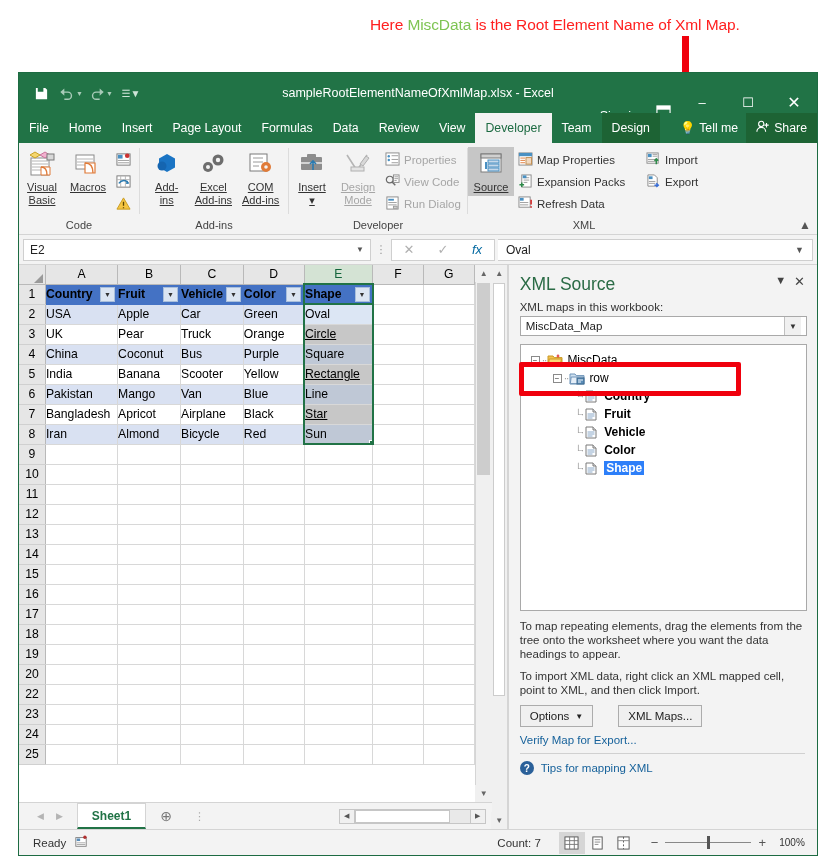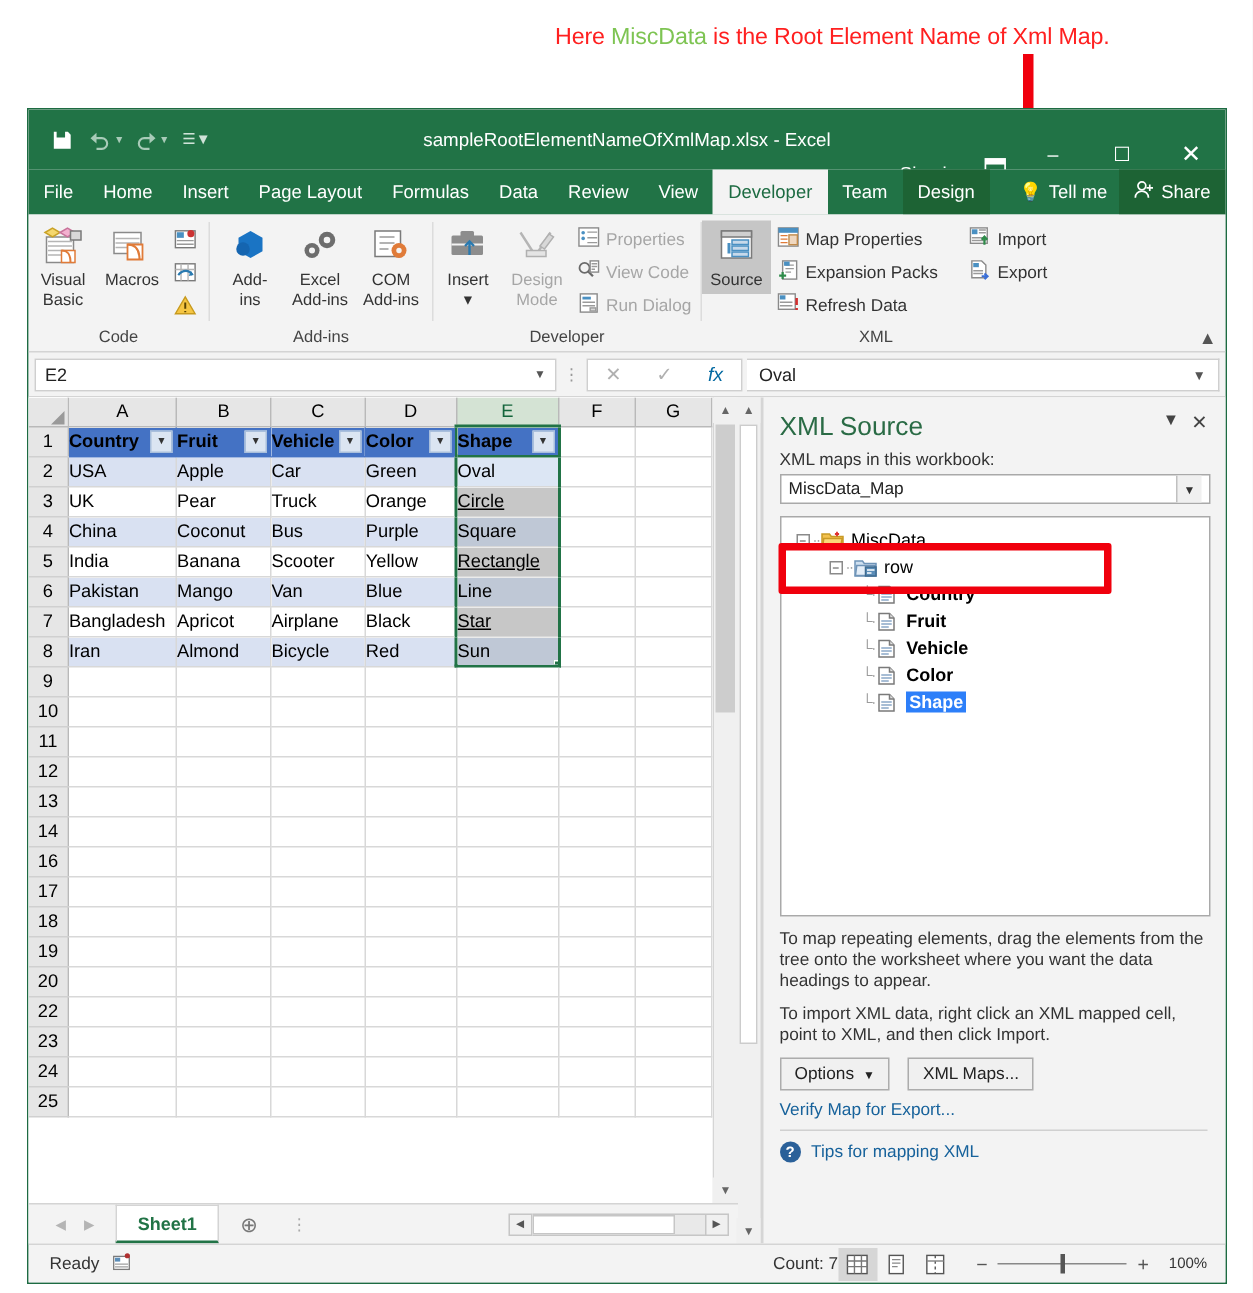--- a/index.html
+++ b/index.html
@@ -90,21 +90,21 @@
   }
   .rgroup { display:flex; flex-direction:column; position:relative; }
   .rgroup-body { flex:1; display:flex; align-items:flex-start; padding-top:4px; }
   .rgroup-label {
     text-align:center; font-size:11px; color:#444; height:17px; line-height:17px;
   }
   .rdiv { width:1px; background:#dcdcdc; margin:5px 0 20px 0; }
 
   .bigbtn {
     width:auto; min-width:46px; padding:2px 5px; display:flex; flex-direction:column;
-    align-items:center; font-size:11px; color:#333; line-height:12.5px; text-align:center;
+    align-items:center; font-size:11px; color:#333; line-height:12.5px; text-align:center;text-decoration:underline;
   }
   .bigbtn .ic { height:32px; display:flex; align-items:center; justify-content:center;}
   .bigbtn.disabled { color:#a6a6a6; }
   .bigbtn.pressed { background:#c6c6c6; }
 
   .smallcol { display:flex; flex-direction:column; gap:1px; padding-top:2px;}
   .smallbtn {
     display:flex; align-items:center; gap:4px; font-size:11.5px; color:#333;
     height:21px; padding:0 4px; white-space:nowrap;
   }
@@ -247,21 +247,21 @@
     font-size:8px; line-height:7px; text-align:center; color:#333; margin-right:2px;
     flex:0 0 auto;
   }
   .tdash { color:#9a9a9a; font-size:10px; letter-spacing:-1px; margin-right:1px;}
   .ficon { width:15px; height:12px; margin-right:5px; flex:0 0 auto; }
   .tlabel { font-weight:bold; }
   .tlabel.sel { background:#2d7ff9; color:#fff; padding:0 2px; }
   .tlabel.plain { font-weight:normal; }
 
   .pane-note { font-size:11.5px; color:#333; padding:8px 12px 0 11px; line-height:14px;}
-  .pane-buttons { display:flex; gap:12px; padding:8px 0 0 11px; }
+  .pane-buttons { display:flex; gap:25px; padding:8px 0 0 11px; }
   .pbtn {
     height:22px; background:#f0f0f0; border:1px solid #acacac; font-size:11.5px;
     color:#222; display:flex; align-items:center; padding:0 9px; gap:6px;
   }
   .pane-link { font-size:11.5px; color:#17629b; padding:7px 0 0 11px; }
   .pane-sep { height:1px; background:#d0d0d0; margin:7px 12px 0 11px;}
   .pane-tip { display:flex; align-items:center; gap:7px; padding:7px 0 0 11px; font-size:11.5px; color:#17629b;}
   .qcircle {
     width:14px; height:14px; border-radius:50%; background:#2a6099; color:#fff;
     font-size:10px; font-weight:bold; display:flex; align-items:center; justify-content:center;
@@ -272,21 +272,21 @@
   }
 
   
   .statusbar {
     height:26px; background:#f3f3f3; border-top:1px solid #d4d4d4;
     display:flex; align-items:center; flex:0 0 auto; font-size:11.5px; color:#333;
     padding:0 6px;
   }
   .st-ready { padding:0 8px; }
   .st-ico { font-size:11px; color:#555; }
-  .st-count { margin-left:auto; }
+  .st-count { margin-left:auto; padding-right:18px; }
   .viewbtns { display:flex; gap:0px; }
   .vbtn { width:26px; height:22px; display:flex; align-items:center; justify-content:center; font-size:13px; color:#444;}
   .vbtn.active { background:#d6d6d6; }
   .zoomwrap { display:flex; align-items:center; gap:7px; padding-left:14px; }
   .zsign { font-size:13px; color:#555; }
   .ztrack { width:86px; height:1px; background:#888; position:relative;}
   .zthumb { position:absolute; left:42px; top:-6px; width:3px; height:13px; background:#555;}
   .zlabel { width:38px; text-align:center; font-size:10px; color:#333;}
 </style>
 </head>
@@ -815,20 +815,30 @@
                   <th class="rowhead">14</th>
                   <td class="cell"></td>
                   <td class="cell"></td>
                   <td class="cell"></td>
                   <td class="cell"></td>
                   <td class="cell"></td>
                   <td class="cell"></td>
                   <td class="cell"></td>
                 </tr>
             <tr>
+                  <th class="rowhead">15</th>
+                  <td class="cell"></td>
+                  <td class="cell"></td>
+                  <td class="cell"></td>
+                  <td class="cell"></td>
+                  <td class="cell"></td>
+                  <td class="cell"></td>
+                  <td class="cell"></td>
+                </tr>
+            <tr>
                   <th class="rowhead">16</th>
                   <td class="cell"></td>
                   <td class="cell"></td>
                   <td class="cell"></td>
                   <td class="cell"></td>
                   <td class="cell"></td>
                   <td class="cell"></td>
                   <td class="cell"></td>
                 </tr>
             <tr>

